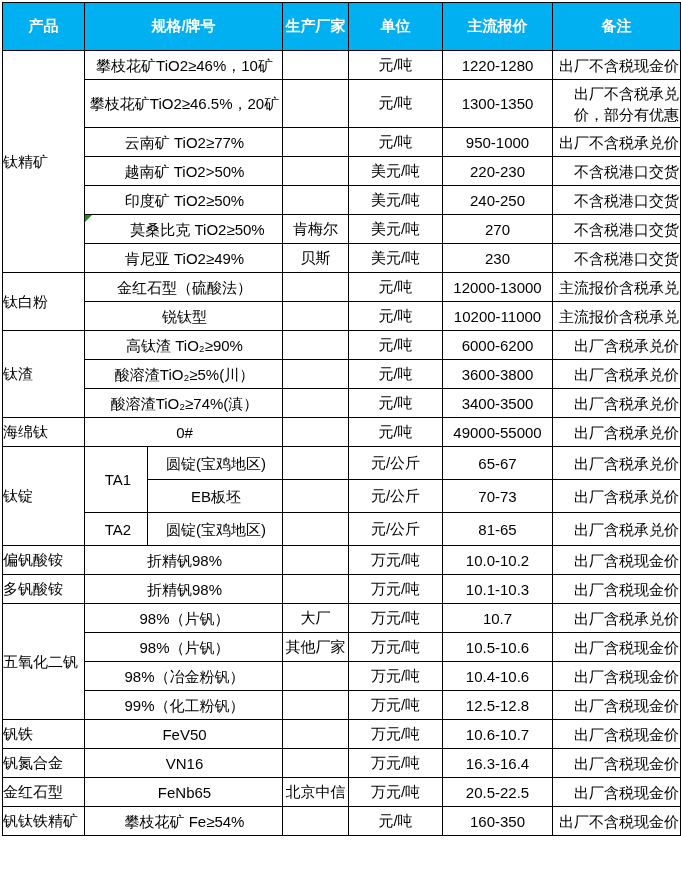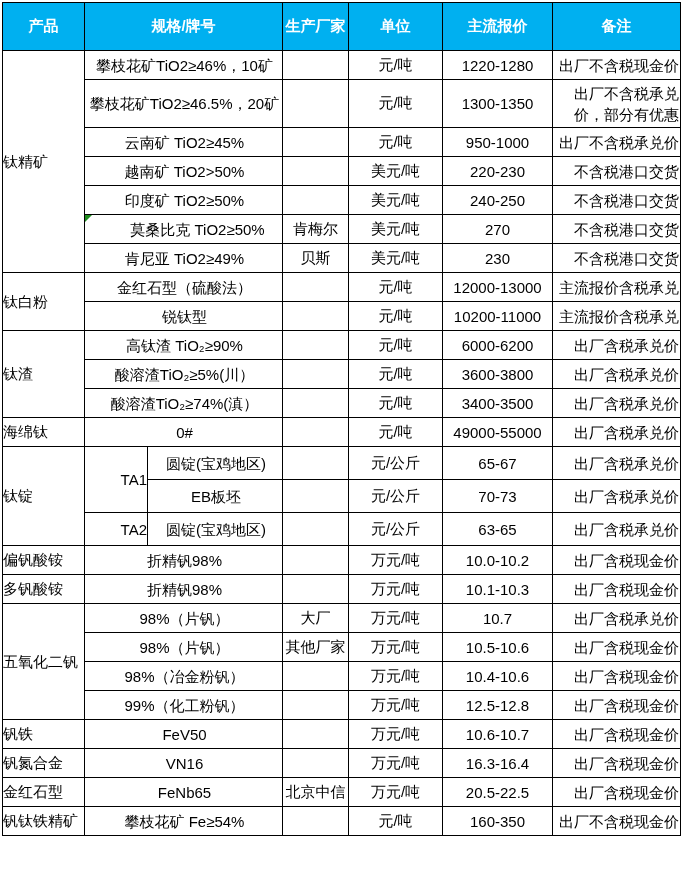--- a/index.html
+++ b/index.html
@@ -35,21 +35,21 @@
     background: var(--header-bg);
     color: var(--header-text);
     font-weight: bold;
     height: 48px;
     text-align: center;
   }
   tr.h29 { height: 29px; }
   tr.h48 { height: 48px; margin-left: 12px; }
   tr.h33 { height: 33px; }
   td.product { text-align: left; line-height: 1.2; }
-  td.grade  { text-align: right; padding-left: 4px; }
+  td.grade  { text-align: center; padding-left: 4px; }
   td.spec   { text-align: center; padding: 1px 2px 1px 4px; line-height: 1.4; }
   td.center { text-align: center; }
   td.note   { text-align: right; padding: 1px 1px 1px 3px; line-height: 1.4; }
   td.comment-cell { position: relative; padding-left: 30px; }
   .comment-marker {
     position: absolute; top: 0; left: 0;
     width: 0; height: 0;
     border-top: 7px solid var(--marker-color);
     border-right: 7px solid transparent;
   }
@@ -87,21 +87,21 @@
       <td class="note">出厂不含税现金价</td>
     </tr>
     <tr class="h48">
       <td class="spec" colspan="2">攀枝花矿TiO2≥46.5%，20矿</td>
       <td class="center"></td>
       <td class="center">元/吨</td>
       <td class="center">1300-1350</td>
       <td class="note">出厂不含税承兑价，部分有优惠</td>
     </tr>
     <tr class="h29">
-      <td class="spec" colspan="2">云南矿 TiO2≥45%</td>
+      <td class="spec" colspan="2">云南矿 TiO2≥77%</td>
       <td class="center"></td>
       <td class="center">元/吨</td>
       <td class="center">950-1000</td>
       <td class="note">出厂不含税承兑价</td>
     </tr>
     <tr class="h29">
       <td class="spec" colspan="2">越南矿 TiO2&gt;50%</td>
       <td class="center"></td>
       <td class="center">美元/吨</td>
       <td class="center">220-230</td>
@@ -187,21 +187,21 @@
       <td class="center"></td>
       <td class="center">元/公斤</td>
       <td class="center">70-73</td>
       <td class="note">出厂含税承兑价</td>
     </tr>
     <tr class="h33">
       <td class="grade">TA2</td>
       <td class="spec">圆锭(宝鸡地区)</td>
       <td class="center"></td>
       <td class="center">元/公斤</td>
-      <td class="center">63-65</td>
+      <td class="center">81-65</td>
       <td class="note">出厂含税承兑价</td>
     </tr>
     <tr class="h29">
       <td class="product">偏钒酸铵</td>
       <td class="spec" colspan="2">折精钒98%</td>
       <td class="center"></td>
       <td class="center">万元/吨</td>
       <td class="center">10.0-10.2</td>
       <td class="note">出厂含税现金价</td>
     </tr>

